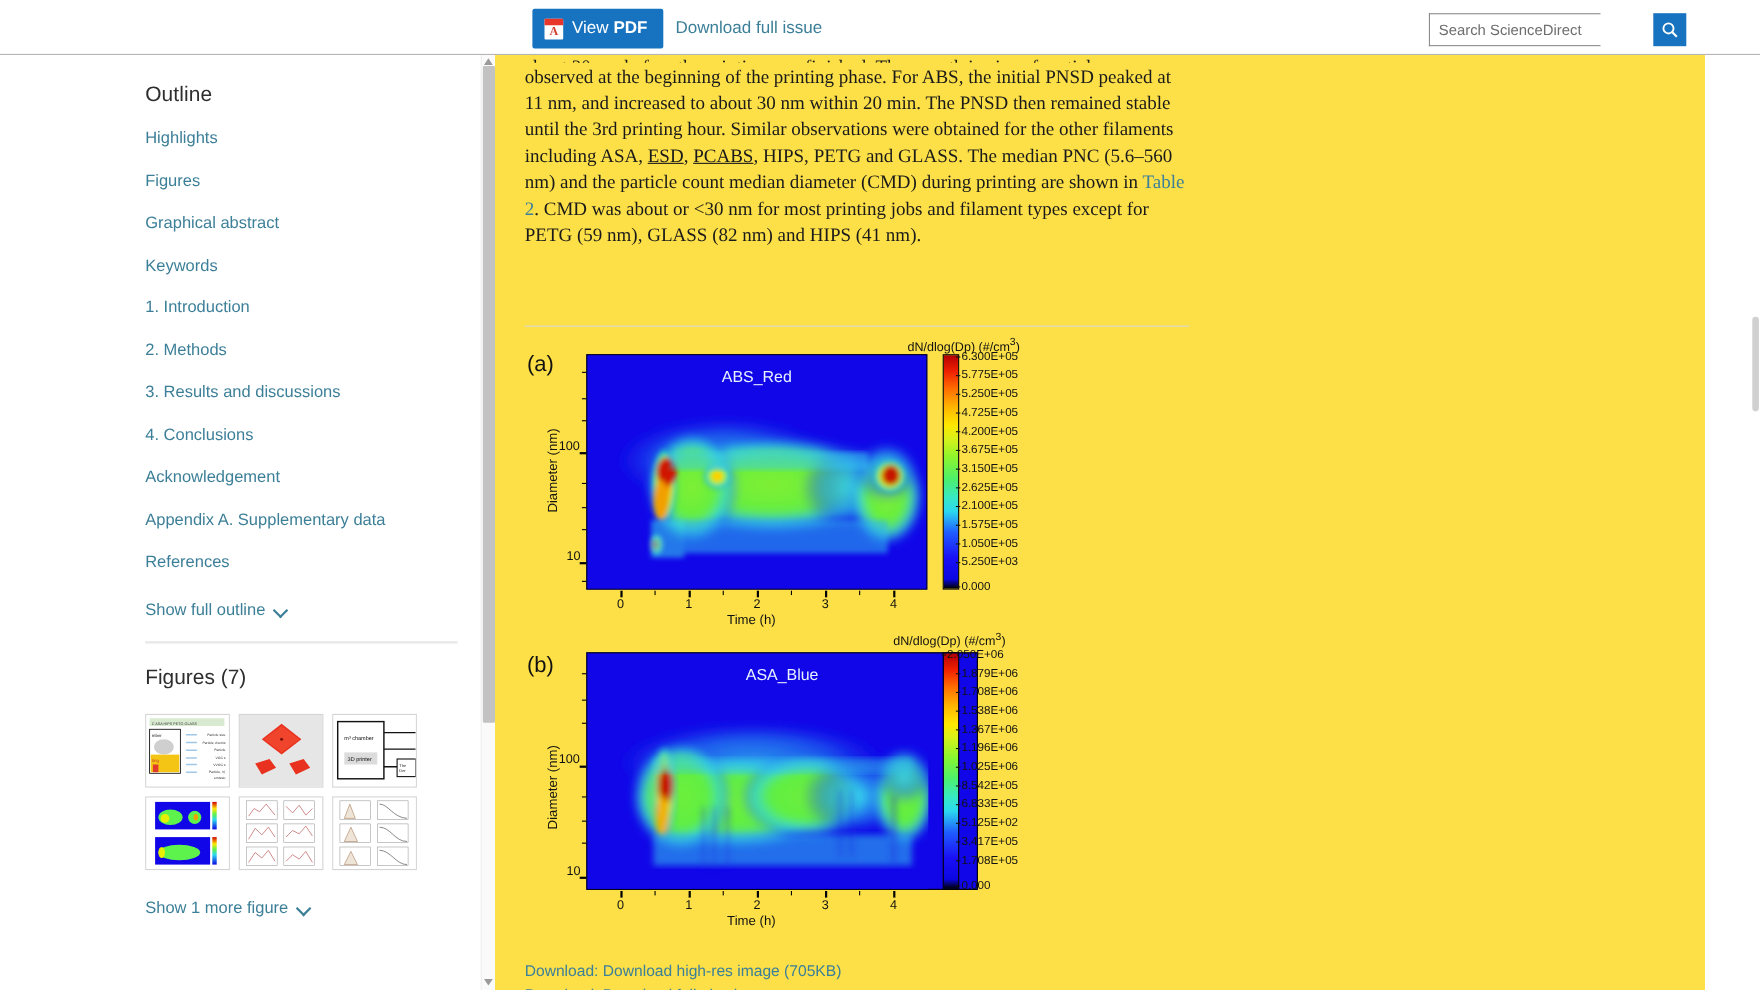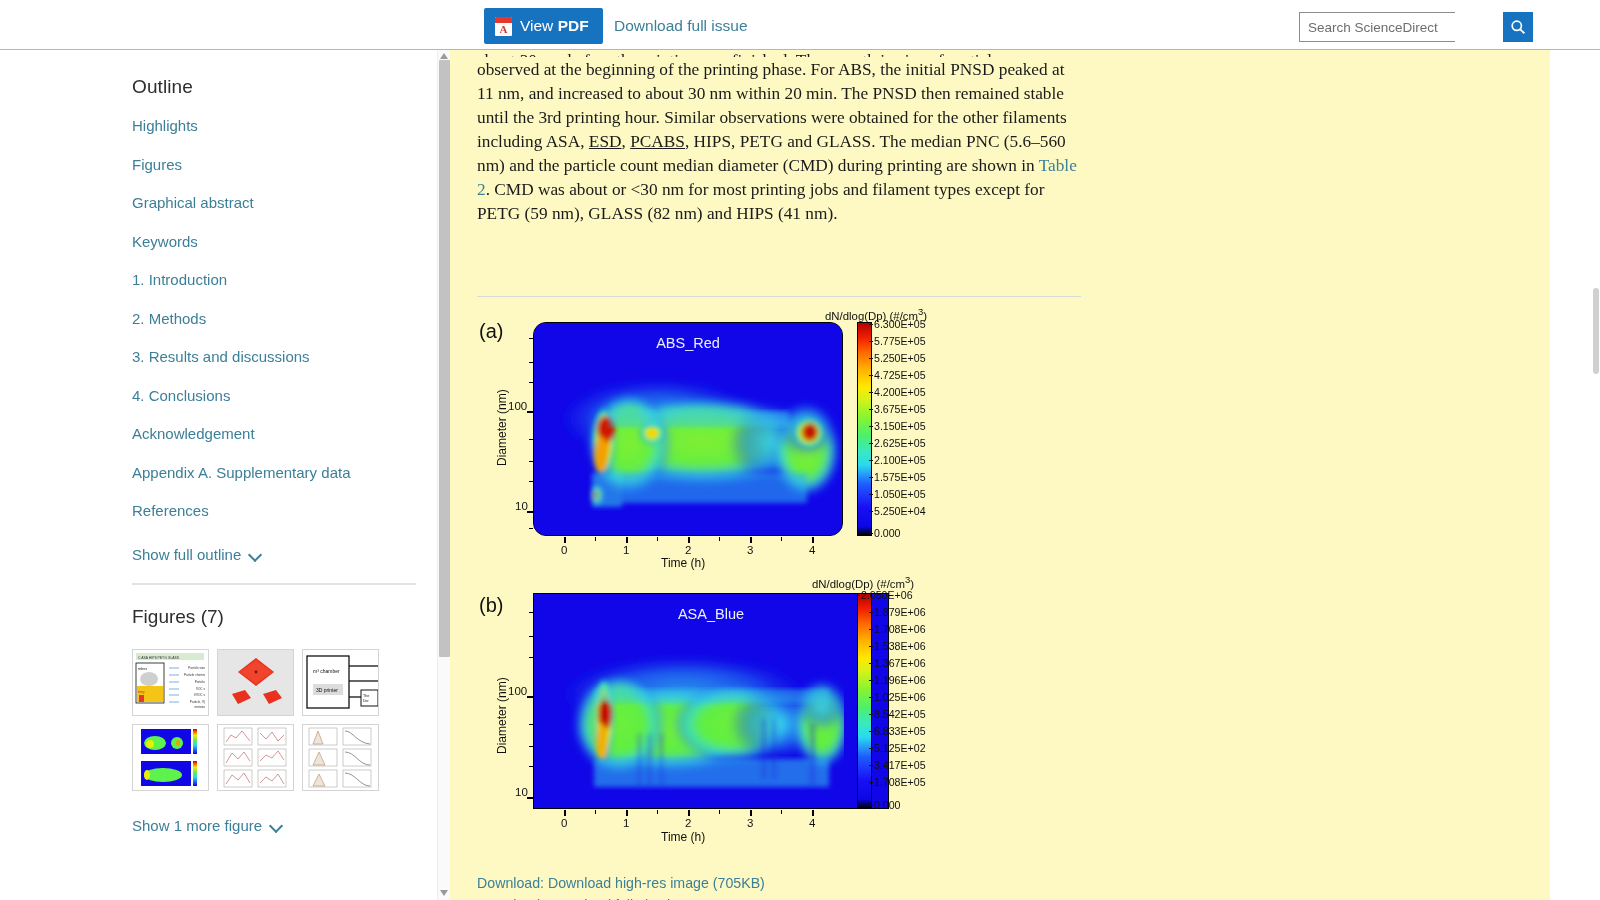--- a/index.html
+++ b/index.html
@@ -129,21 +129,21 @@
     content: ""; position: absolute; left: 0; top: 1px;
     border-left: 4.5px solid transparent; border-right: 4.5px solid transparent;
   }
   .sb-arrow.up::after { border-bottom: 6px solid #9a9a9a; }
   .sb-arrow.down::after { border-top: 6px solid #9a9a9a; }
 
   
   #main {
     position: absolute; left: 450px; top: 50px;
     width: 1100px; height: 850px; overflow: hidden;
-    background: #fef9c3;
+    background: #fde047;
   }
   #article-text {
     position: absolute; left: 27px; top: 0px; width: 604px;
     font-family: "Liberation Serif", serif;
     font-size: 17.3px; line-height: 24px; color: #1a1a1a;
   }
   #article-text .clip-line {
     height: 8px; overflow: hidden; position: relative; top: -1px;
   }
   #article-text a { color: #3c7f98; text-decoration: none; cursor: pointer; }
@@ -419,21 +419,21 @@
       <div class="panel-label" style="left:2px; top:14px;">(a)</div>
 
       <div class="cbar-title" style="left:348px; top:0px;">
         dN/dlog(Dp) (#/cm<sup>3</sup>)
       </div>
 
       <div class="axis-ylabel" style="left:18px; top:160px;">Diameter (nm)</div>
       <div class="tick-label" style="left:31px; top:94px;">100</div>
       <div class="tick-label" style="left:38px; top:194px;">10</div>
 
-      <div class="heatmap" style="left:56px; top:16px; width:310px; height:214px;border-radius:13px;">
+      <div class="heatmap" style="left:56px; top:16px; width:310px; height:214px;">
         <svg width="310" height="214" viewBox="0 0 310 214" preserveAspectRatio="none">
           <defs>
             <radialGradient id="aHot1" cx="50%" cy="50%" r="50%">
               <stop offset="0%" stop-color="#c41400"></stop>
                 <stop offset="22%" stop-color="#ef4b00"></stop>
               <stop offset="42%" stop-color="#ffc000"></stop>
                 <stop offset="62%" stop-color="#a8f02a"></stop>
               <stop offset="80%" stop-color="#2ae0c0"></stop>
                 <stop offset="100%" stop-color="#1106e8" stop-opacity="0"></stop>
             </radialGradient>
@@ -525,21 +525,21 @@
       <div class="cbar-tick" style="left:397px; top:35px;">5.775E+05</div>
       <div class="cbar-tick" style="left:397px; top:52px;">5.250E+05</div>
       <div class="cbar-tick" style="left:397px; top:69px;">4.725E+05</div>
       <div class="cbar-tick" style="left:397px; top:86px;">4.200E+05</div>
       <div class="cbar-tick" style="left:397px; top:103px;">3.675E+05</div>
       <div class="cbar-tick" style="left:397px; top:120px;">3.150E+05</div>
       <div class="cbar-tick" style="left:397px; top:137px;">2.625E+05</div>
       <div class="cbar-tick" style="left:397px; top:154px;">2.100E+05</div>
       <div class="cbar-tick" style="left:397px; top:171px;">1.575E+05</div>
       <div class="cbar-tick" style="left:397px; top:188px;">1.050E+05</div>
-      <div class="cbar-tick" style="left:397px; top:205px;">5.250E+04</div>
+      <div class="cbar-tick" style="left:397px; top:205px;">5.250E+03</div>
       <div class="cbar-tick" style="left:397px; top:227px;">0.000</div>
     </div>
 
     <div class="plot" style="height:280px; margin-top:6px;">
       <div class="panel-label" style="left:2px; top:20px;">(b)</div>
 
       <div class="cbar-title" style="left:335px; top:0px;">
         dN/dlog(Dp) (#/cm<sup>3</sup>)
       </div>
 

